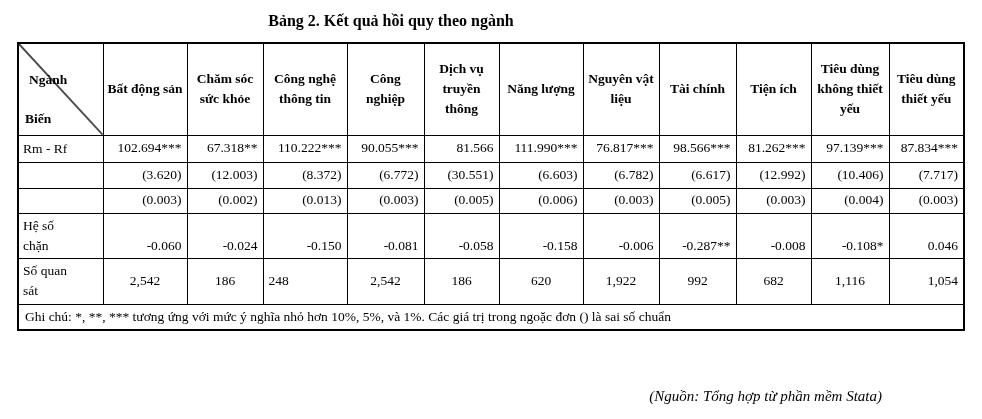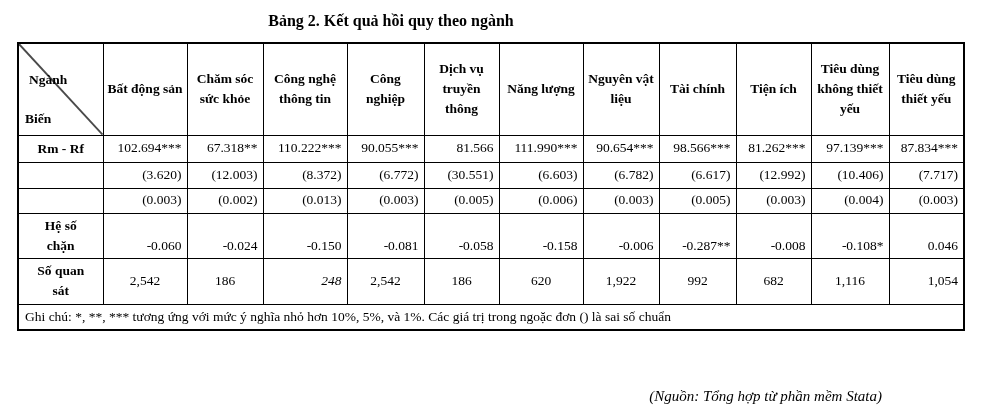--- a/index.html
+++ b/index.html
@@ -22,21 +22,21 @@
     border:1px solid #000; font-size:13.5px; overflow:hidden;
     line-height:1.5;
   }
   .tbl thead tr { height:92px; }
   th.col-head { font-weight:bold; text-align:center; vertical-align:middle; padding:2px 3px; }
   th.corner { position:relative; padding:0; }
   th.corner .diag-svg { position:absolute; left:0; top:0; width:100%; height:100%; }
   th.corner .corner-top { position:absolute; top:26px; left:10px; font-weight:bold; }
   th.corner .corner-bottom { position:absolute; bottom:5px; left:6px; font-weight:bold; }
   td.label-cell {
-    font-weight:bold; text-align:center; vertical-align:middle;
+    font-weight:normal; text-align:left; vertical-align:middle;
     padding:1px 4px; white-space:pre-line; line-height:1.45;margin-top:13px;
   }
   td.val { text-align:right; vertical-align:middle; padding:1px 5px; }
   td.note-cell { text-align:left; font-weight:normal; padding:2px 6px; }
   .source {
     position:absolute; top:388px; left:0; width:882px;
     text-align:right; font-style:italic; font-size:15px;
   }
 </style>
 </head>
@@ -85,21 +85,21 @@
     </thead>
     <tbody id="table-body">
         <tr style="height: 27px;">
           <td class="label-cell">Rm - Rf</td>
           <td class="val">102.694***</td>
           <td class="val">67.318**</td>
           <td class="val">110.222***</td>
           <td class="val">90.055***</td>
           <td class="val">81.566</td>
           <td class="val">111.990***</td>
-          <td class="val">90.654***</td>
+          <td class="val">76.817***</td>
           <td class="val">98.566***</td>
           <td class="val">81.262***</td>
           <td class="val">97.139***</td>
           <td class="val">87.834***</td>
         </tr>
         <tr style="height: 26px;">
           <td class="label-cell"></td>
           <td class="val">(3.620)</td>
           <td class="val">(12.003)</td>
           <td class="val">(8.372)</td>
@@ -139,21 +139,21 @@
           <td class="val" style="vertical-align: bottom;">-0.287**</td>
           <td class="val" style="vertical-align: bottom;">-0.008</td>
           <td class="val" style="vertical-align: bottom;">-0.108*</td>
           <td class="val" style="vertical-align: bottom;">0.046</td>
         </tr>
         <tr style="height: 46px;">
           <td class="label-cell">Số quan
 sát</td>
           <td class="val" style="text-align: center;">2,542</td>
           <td class="val" style="text-align: center;">186</td>
-          <td class="val" style="text-align: right; font-style: italic;">248</td>
+          <td class="val" style="text-align: left;">248</td>
           <td class="val" style="text-align: center;">2,542</td>
           <td class="val" style="text-align: center;">186</td>
           <td class="val" style="text-align: center;">620</td>
           <td class="val" style="text-align: center;">1,922</td>
           <td class="val" style="text-align: center;">992</td>
           <td class="val" style="text-align: center; margin-left: 12px;">682</td>
           <td class="val" style="text-align: center;">1,116</td>
           <td class="val" style="text-align: right;">1,054</td>
         </tr>
         <tr style="height: 25px; margin-left: 32px;">

